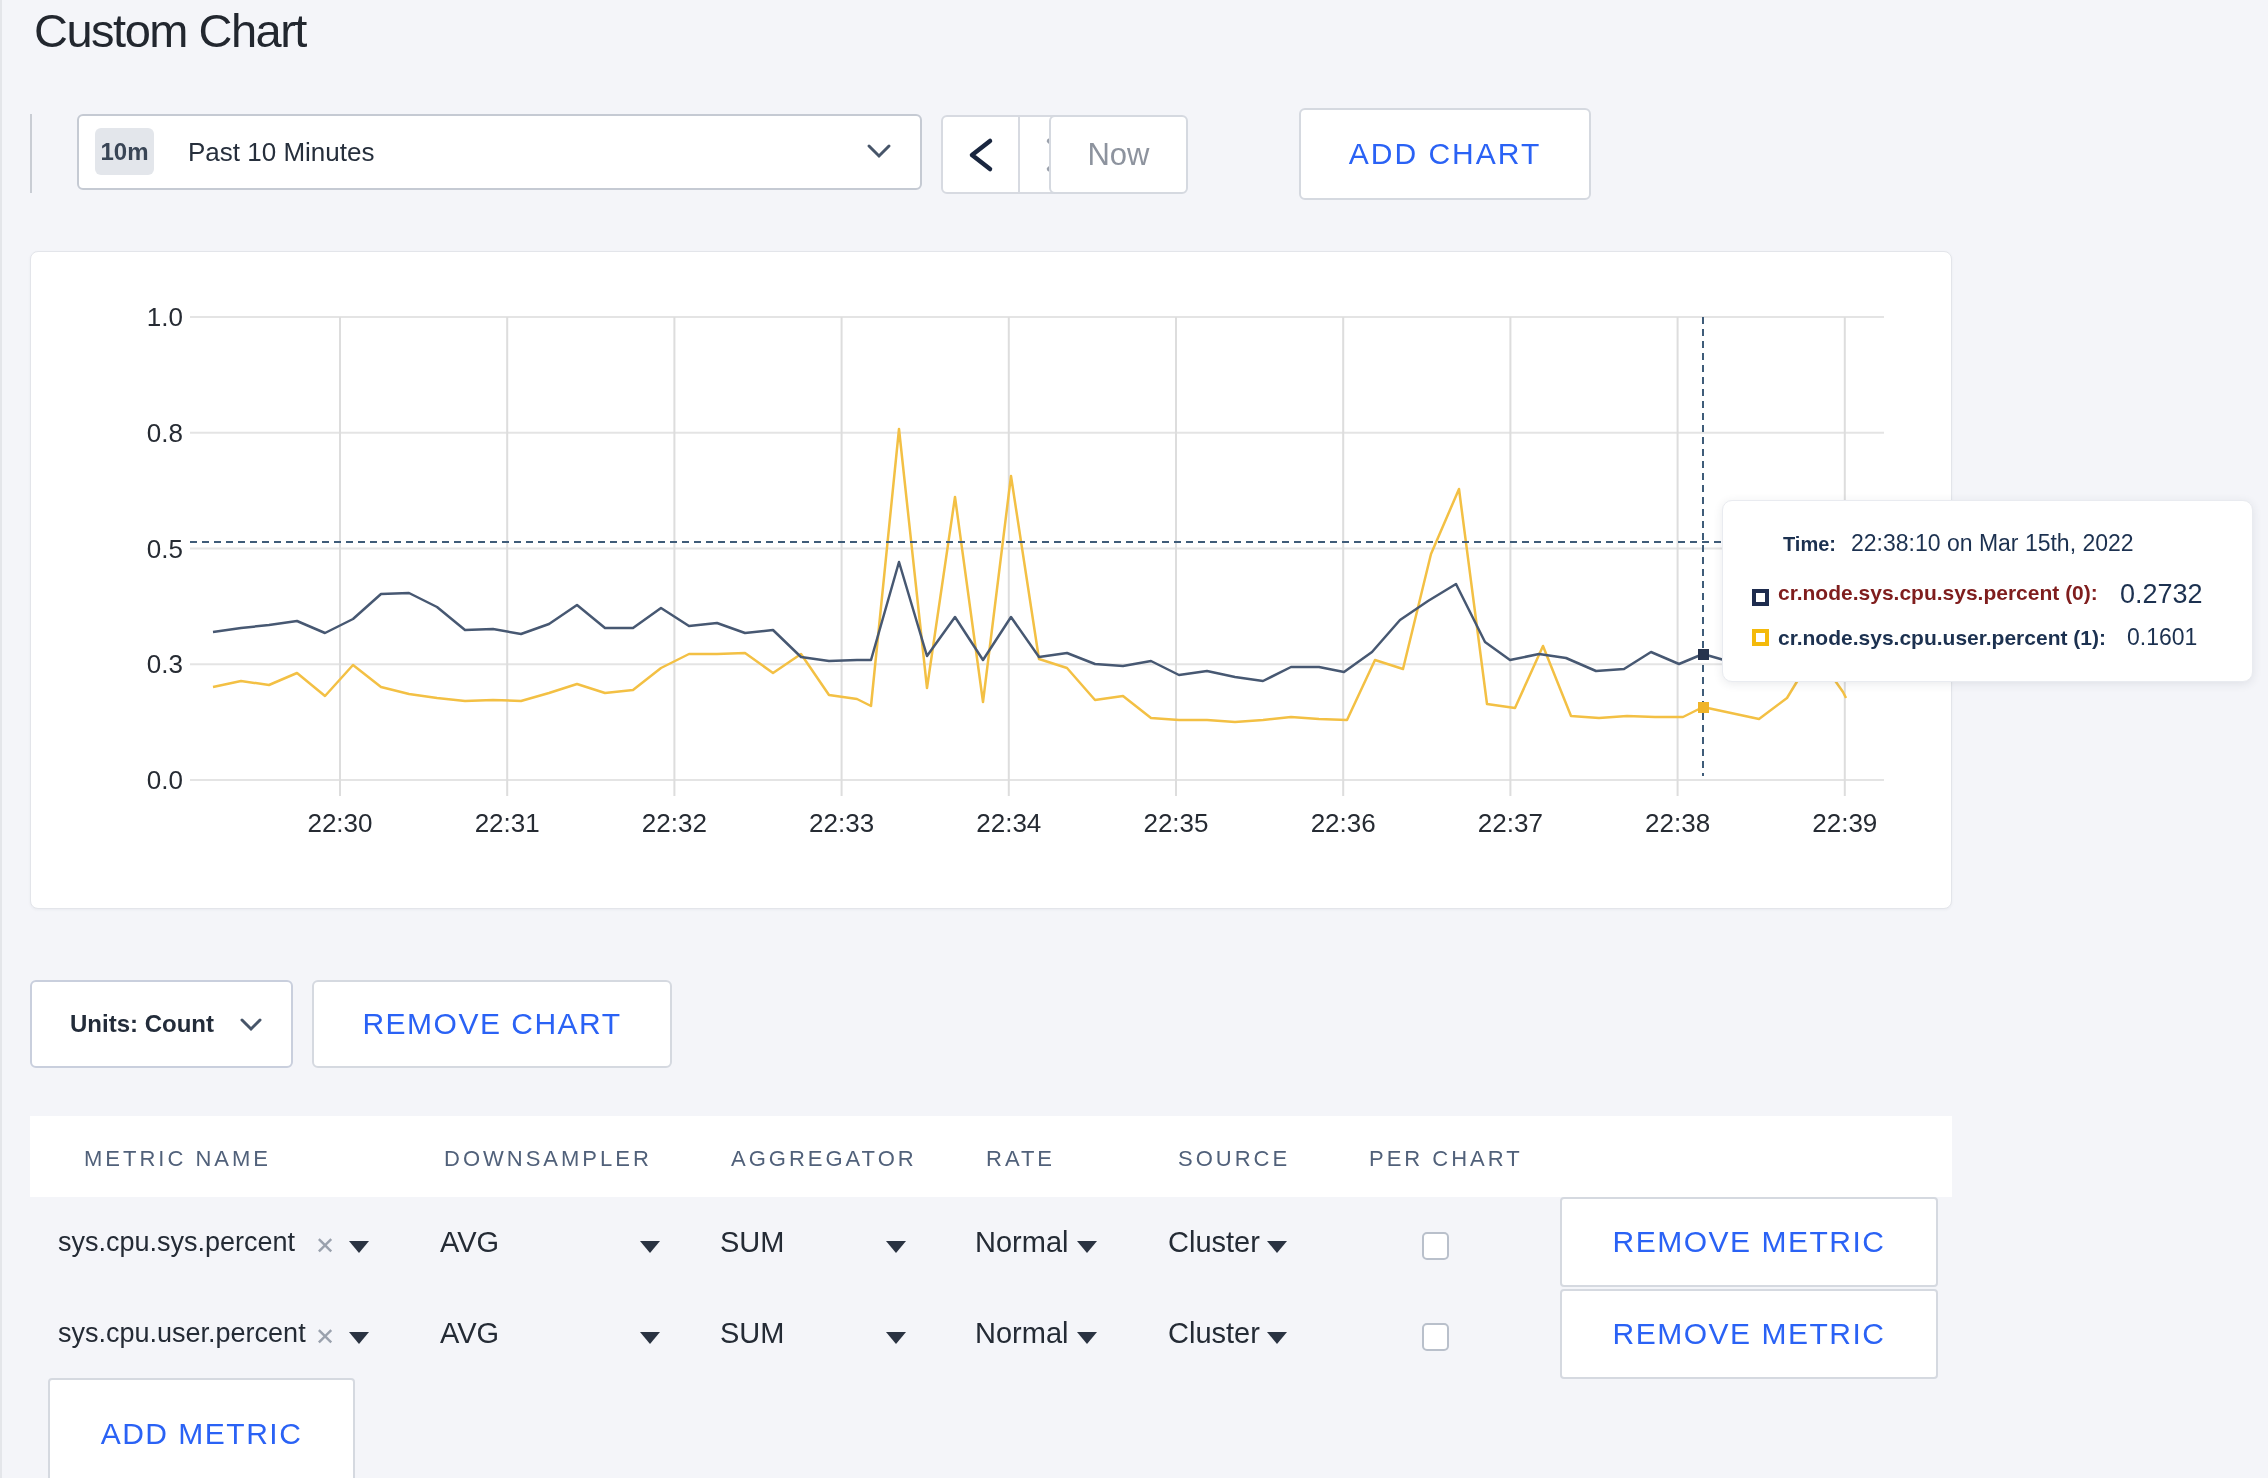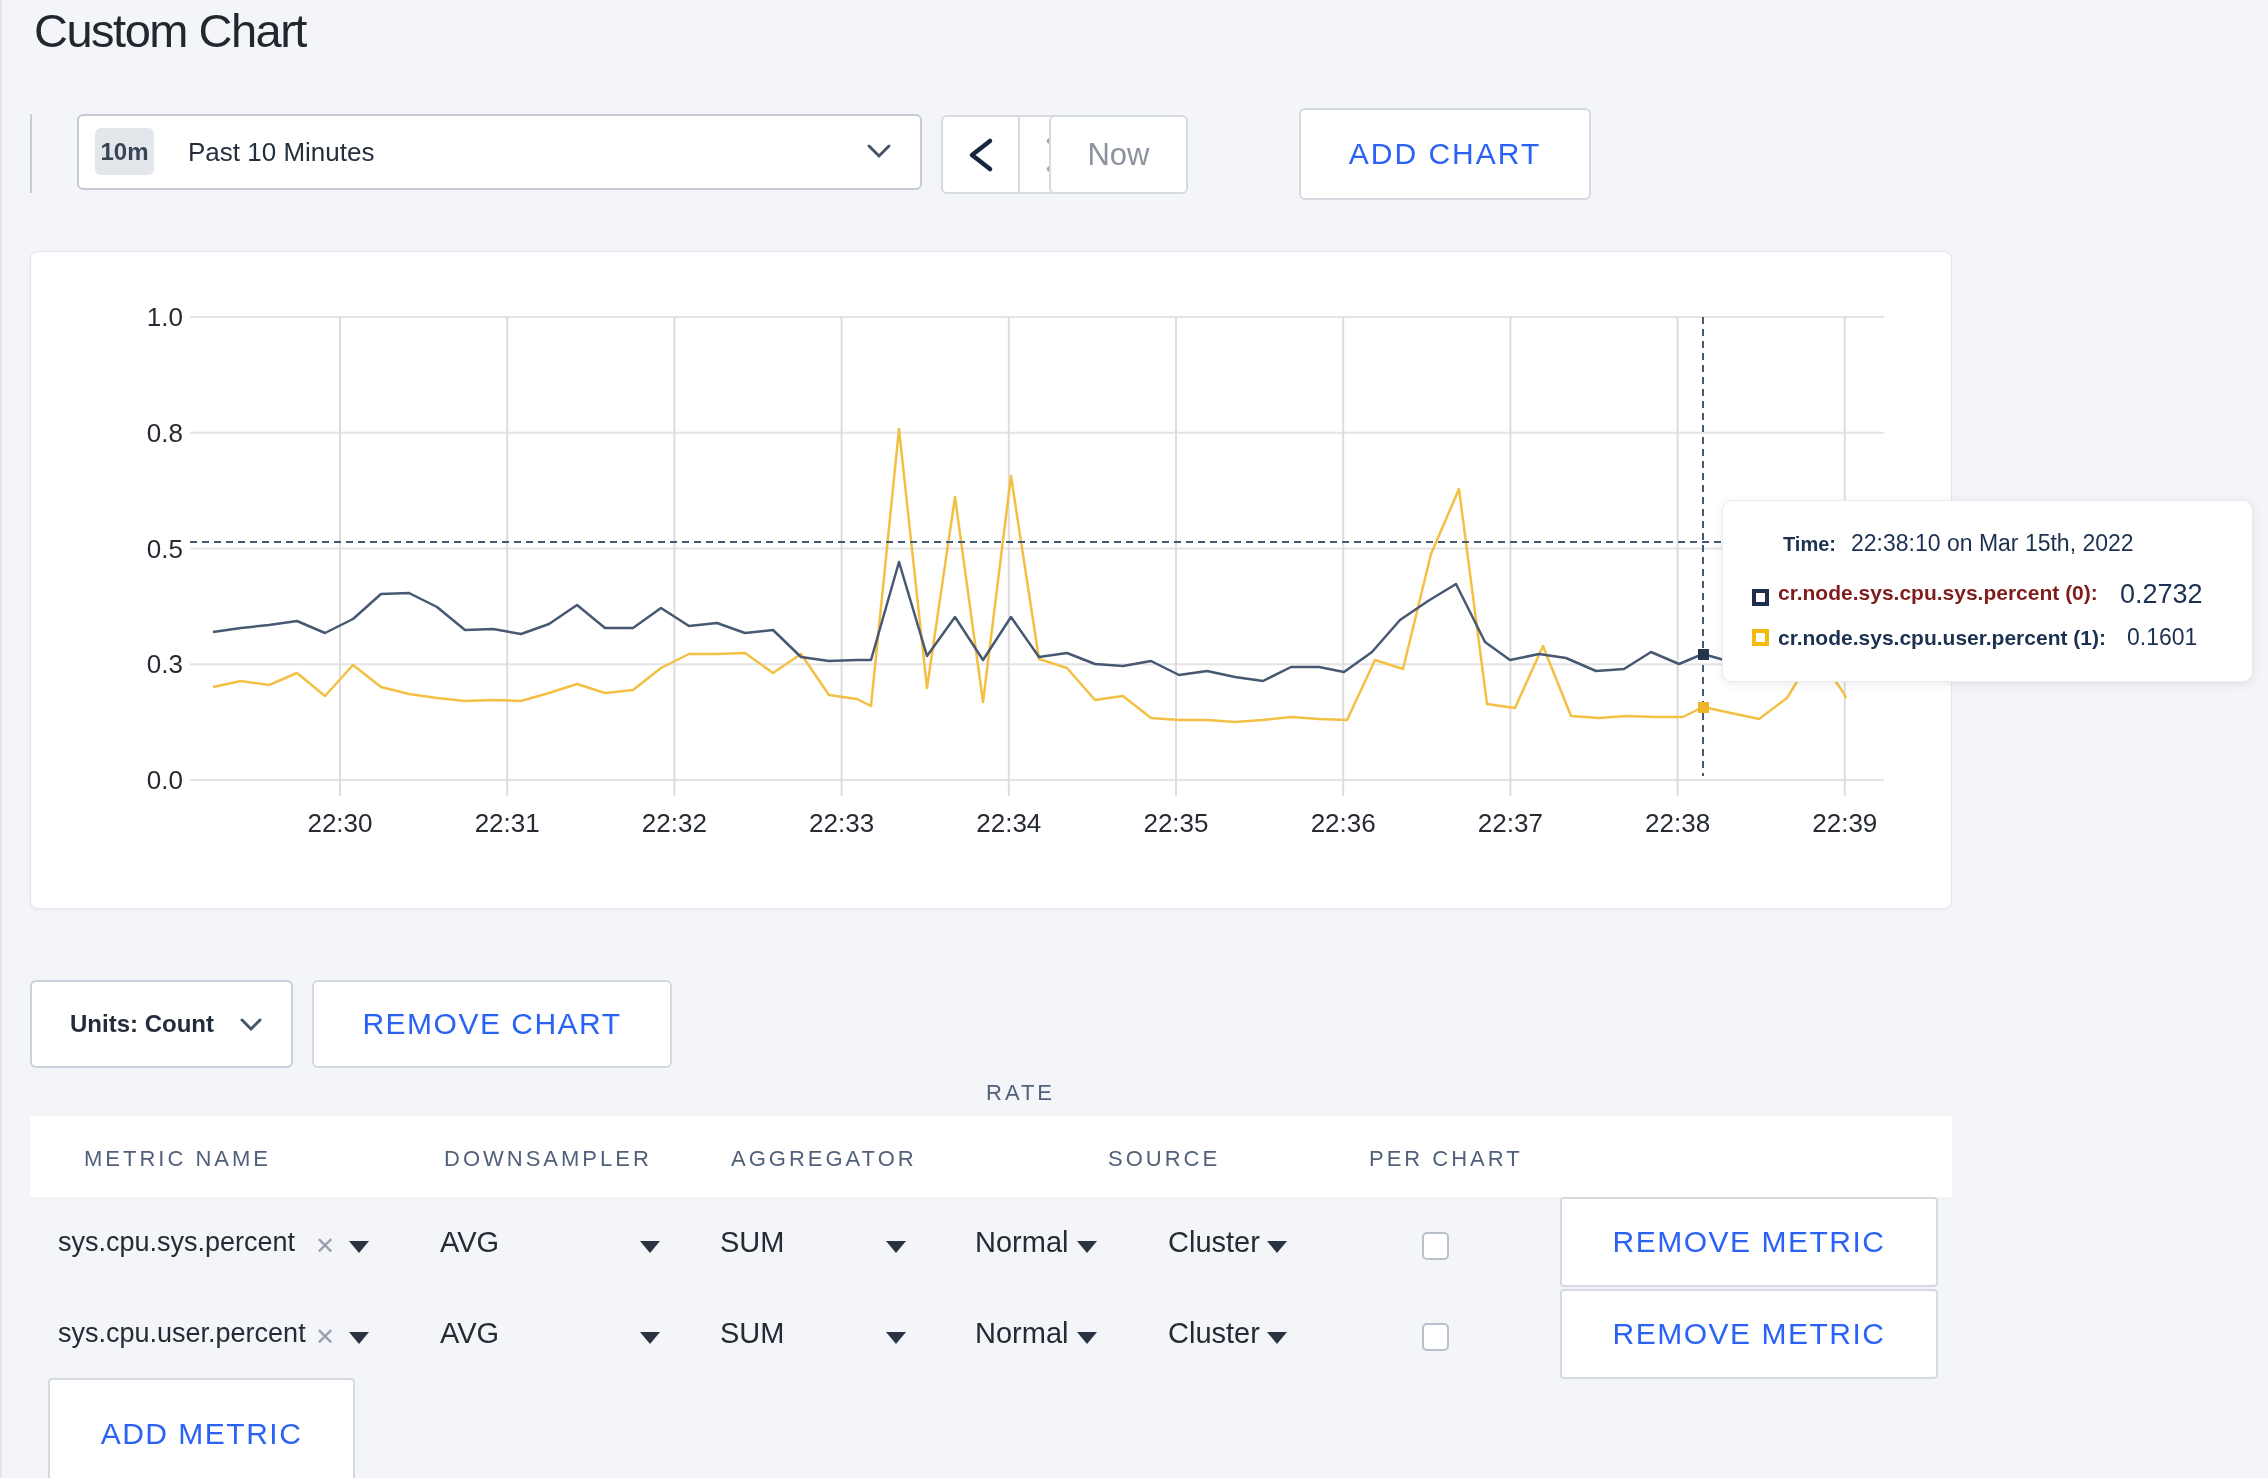--- a/index.html
+++ b/index.html
@@ -95,22 +95,22 @@
     </svg>
   </div>
   <div class="btn" style="left:312px;top:980px;width:360px;height:88px;">
     <span class="blue">REMOVE CHART</span>
   </div>
 
   <div class="abs" style="left:30px;top:1116px;width:1922px;height:81px;background:#fff;"></div>
   <div class="abs hdr" style="left:84px;top:1146px;">METRIC NAME</div>
   <div class="abs hdr" style="left:444px;top:1146px;">DOWNSAMPLER</div>
   <div class="abs hdr" style="left:731px;top:1146px;">AGGREGATOR</div>
-  <div class="abs hdr" style="left:986px;top:1080px;">RATE</div>
-  <div class="abs hdr" style="left:1108px;top:1146px;">SOURCE</div>
+  <div class="abs hdr" style="left:986px;top:1146px;">RATE</div>
+  <div class="abs hdr" style="left:1178px;top:1146px;">SOURCE</div>
   <div class="abs hdr" style="left:1369px;top:1146px;">PER CHART</div>
   <style>.hdr{font-size:22px;letter-spacing:3px;color:#51617a;}
     .cell{position:absolute;font-size:29px;color:#242b35;}
     .tri{position:absolute;width:0;height:0;border-left:10px solid transparent;border-right:10px solid transparent;border-top:12px solid #2a3342;}
     .xx{position:absolute;font-size:24px;color:#9aa1ad;}
     .cb{position:absolute;width:27px;height:28px;border:2px solid #b9c0cb;border-radius:5px;background:#fff;}
   </style>
 
   <div class="cell" style="left:58px;top:1227px;font-size:27px;">sys.cpu.sys.percent</div>
   <div class="xx" style="left:315px;top:1232px;">✕</div>

